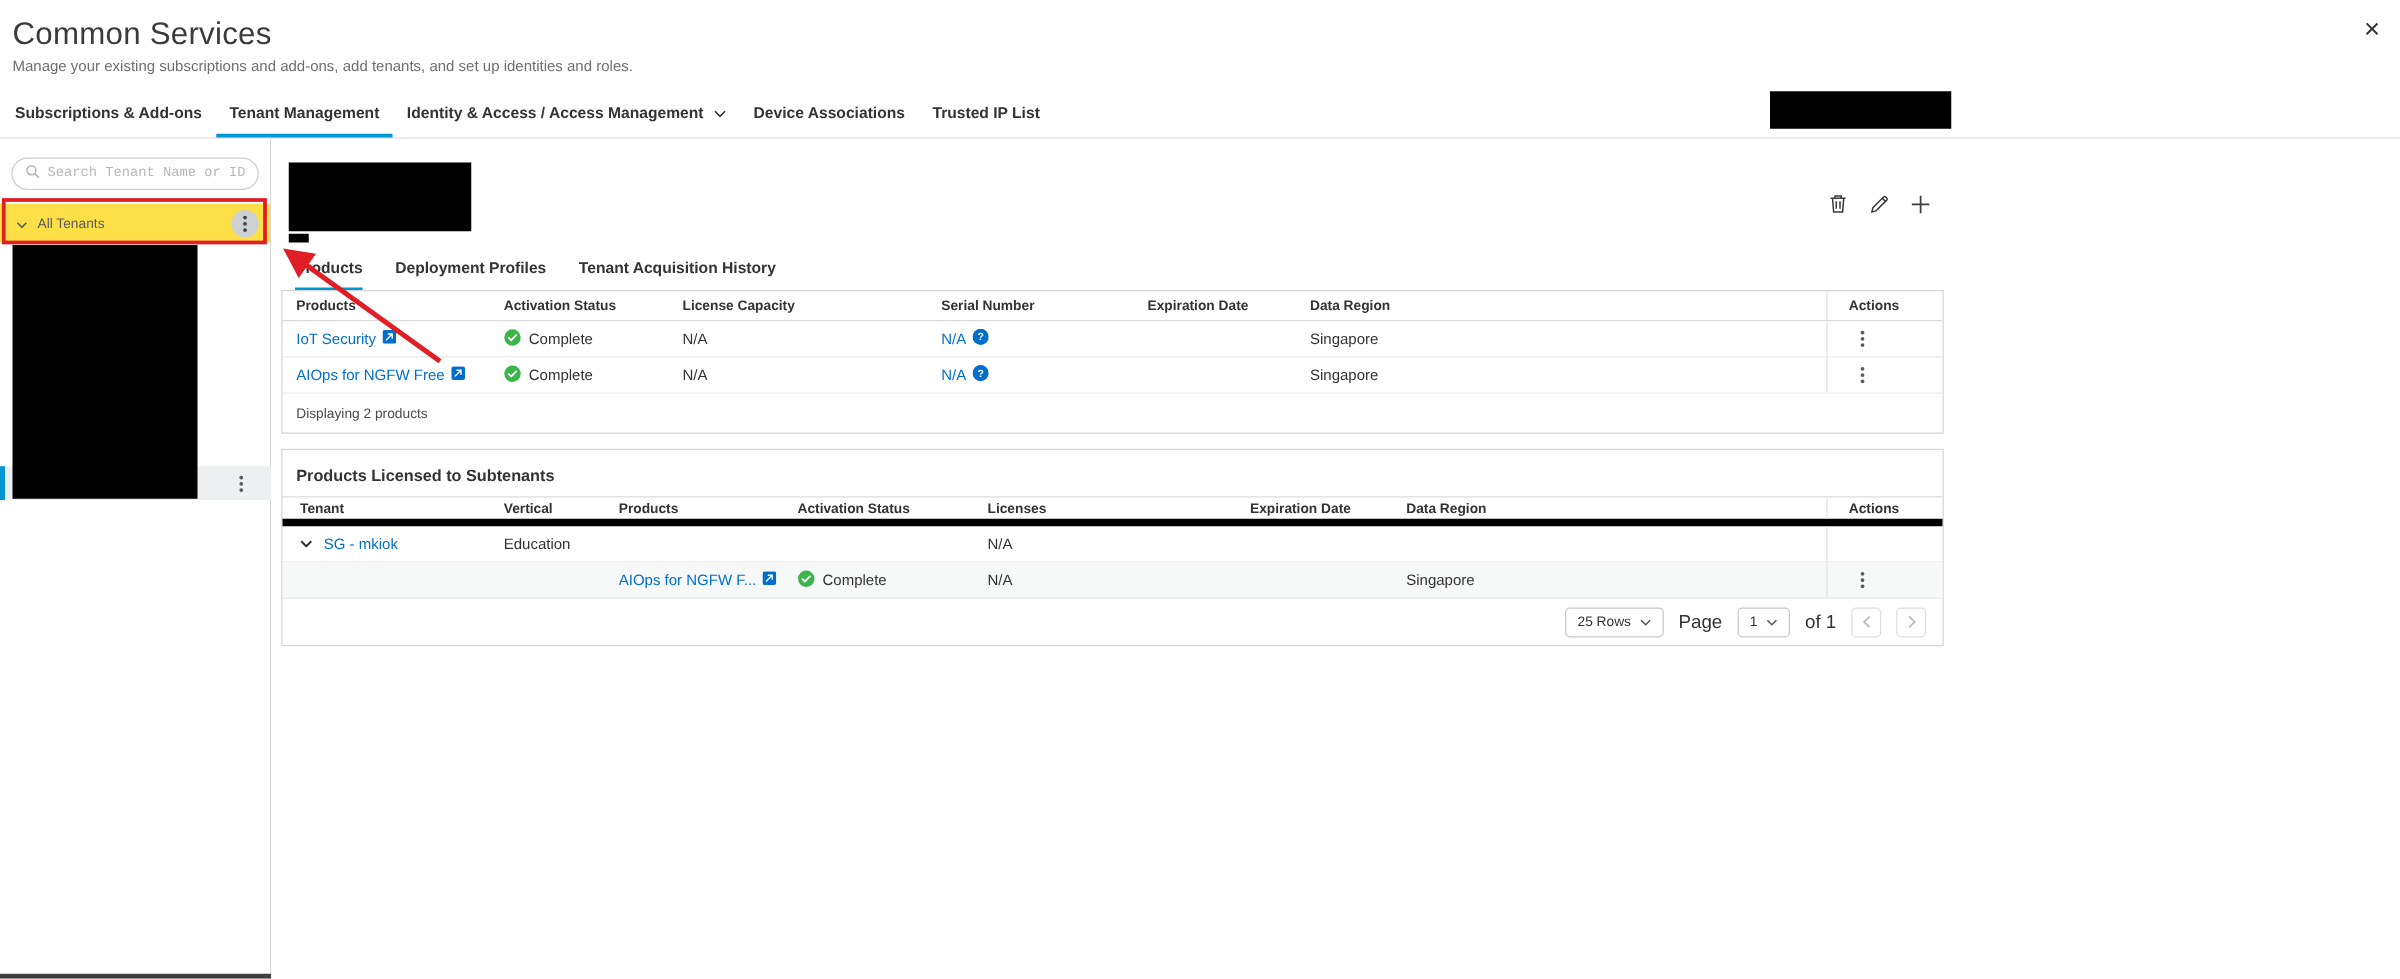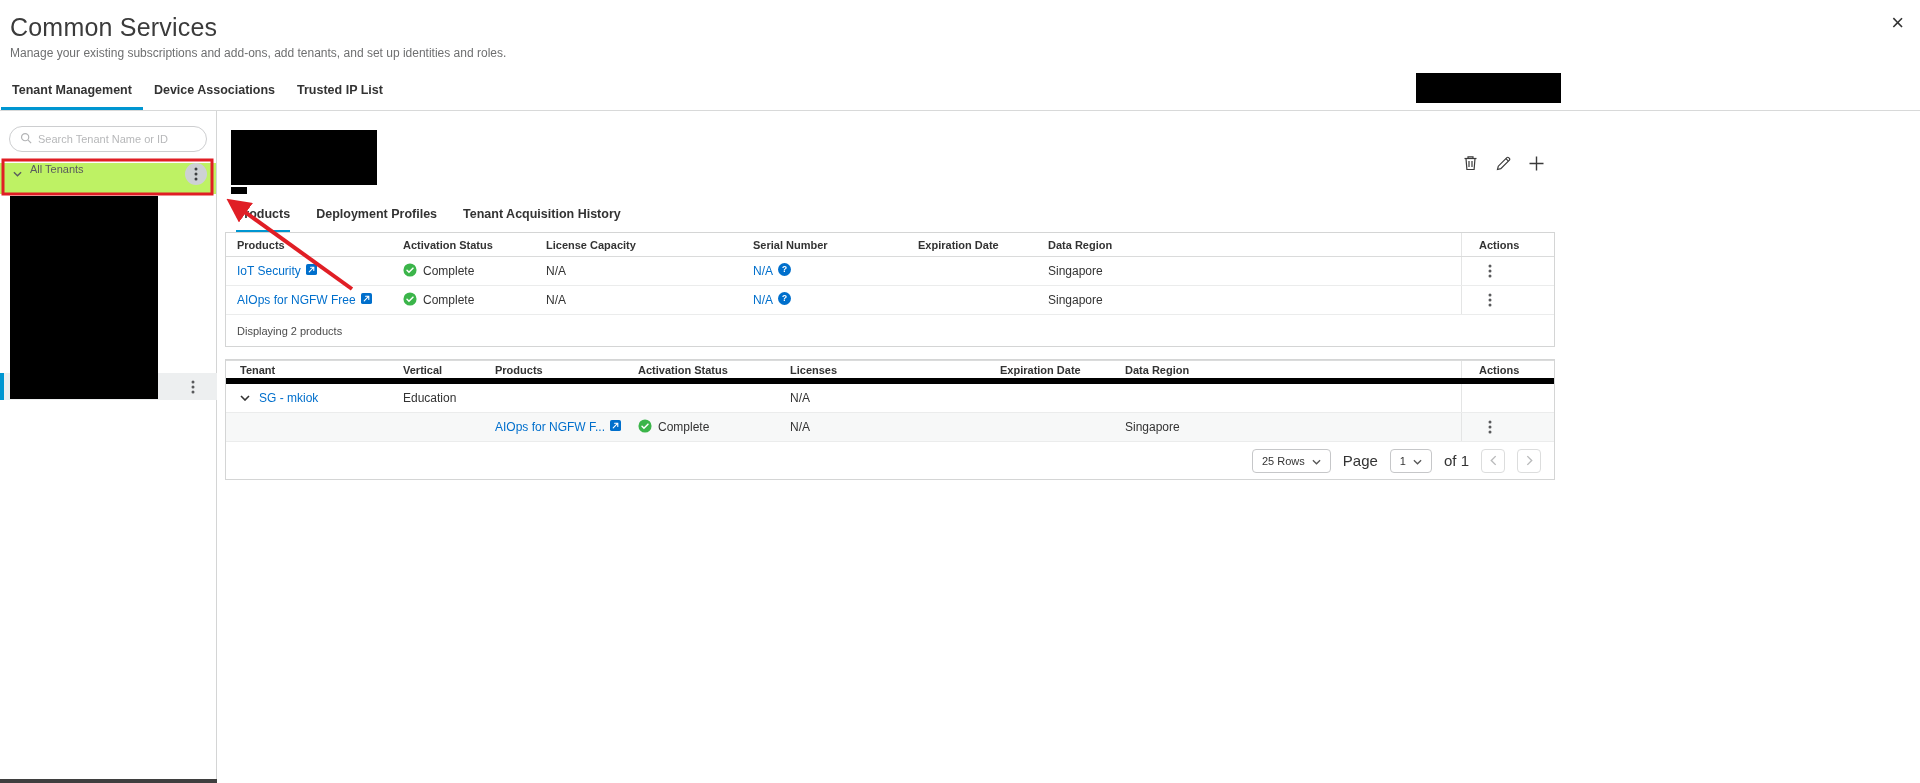--- a/index.html
+++ b/index.html
@@ -17,23 +17,23 @@
   .tabbar{position:relative;display:flex;height:41px;padding:0 1px;border-bottom:1px solid #d8d9d9}
   .nav-tab{display:flex;align-items:center;gap:8px;padding:3px 11px 0;font-size:12.5px;font-weight:600;color:#333;cursor:pointer;border-bottom:3px solid transparent}
   .nav-tab.active{border-bottom-color:#0096d1}
   .redacted{background:#000}
   .redacted-nav{position:absolute;left:1416px;top:73px;width:145px;height:30px}
 
   
   .body{display:flex;height:672px}
   .sidebar{position:relative;width:217px;flex:none;border-right:1px solid #d4d5d5;background:#fff}
   .search-box{display:flex;align-items:center;gap:6px;margin:15px 9px 11px;height:26px;padding:0 10px;border:1px solid #cdced0;border-radius:13px;background:#fff}
-  .search-box input{flex:1;min-width:0;border:0;outline:0;font-size:11px;font-family:Liberation Sans, sans-serif;color:#333;background:transparent}
+  .search-box input{flex:1;min-width:0;border:0;outline:0;font-size:11px;font-family:Liberation Mono, monospace;color:#333;background:transparent}
   .search-box input::placeholder{color:#b7b8ba}
-  .all-tenants-row{position:relative;display:flex;gap:8px;height:31px;padding:0 9px 0 13px;background:#bef264;cursor:pointer;color:#5a5c5e}
+  .all-tenants-row{position:relative;display:flex;align-items:center;gap:8px;height:31px;padding:0 9px 0 13px;background:#fde047;cursor:pointer;color:#5a5c5e}
   .all-tenants-label{font-size:11px;color:#595b5d}
   .kebab-circle{margin-left:auto;display:flex;align-items:center;justify-content:center;width:22px;height:22px;border-radius:50%;background:#cdd1d4;color:#3d3f41;cursor:pointer}
   .kebab{display:flex;align-items:center;justify-content:center;width:22px;height:22px;color:#595a5c;cursor:pointer}
   .redacted-tenants{position:absolute;left:10px;top:85px;width:148px;height:203px;z-index:2}
   .selected-tenant-row{position:absolute;left:0;top:262px;width:217px;height:27px;background:#edeff0;border-left:4px solid #0096d1;display:flex;align-items:center;justify-content:flex-end;padding-right:13px;cursor:pointer}
   .sidebar-scroll{position:absolute;left:0;bottom:0;width:217px;height:4px;background:#3f3f3f}
 
   
   .main{position:relative;flex:1;background:#fff}
   .tenant-head{position:relative;height:88px}
@@ -81,22 +81,31 @@
 
 <div class="page">
 
   <div class="page-header">
     <div class="page-title">Common Services</div>
     <div class="page-subtitle">Manage your existing subscriptions and add-ons, add tenants, and set up identities and roles.</div>
     <span class="close-btn">×</span>
   </div>
 
   <div class="tabbar">
+    <div class="nav-tab">
+      <span>Subscriptions &amp; Add-ons</span>
+    </div>
     <div class="nav-tab active">
       <span>Tenant Management</span>
+    </div>
+    <div class="nav-tab">
+      <span>Identity &amp; Access / Access Management</span>
+      <span><svg width="10" height="6" viewBox="0 0 10 6" fill="none" stroke="#333" stroke-width="1.4">
+            <path d="M1 1l4 4 4-4"></path>
+          </svg></span>
     </div>
     <div class="nav-tab">
       <span>Device Associations</span>
     </div>
     <div class="nav-tab">
       <span>Trusted IP List</span>
     </div>
   </div>
   <div class="redacted redacted-nav"></div>
 
@@ -254,20 +263,21 @@
                   <circle cx="2" cy="12" r="1.5"></circle>
                 </svg>
               </span>
             </div>
         </div>
 
         <div class="pt-footer">Displaying 2 products</div>
       </div>
 
       <div class="panel sub-panel">
+        <div class="sub-title">Products Licensed to Subtenants</div>
 
         <div class="st-header">
           <div class="cell st-first">Tenant</div>
           <div class="cell">Vertical</div>
           <div class="cell">Products</div>
           <div class="cell">Activation Status</div>
           <div class="cell">Licenses</div>
           <div class="cell">Expiration Date</div>
           <div class="cell">Data Region</div>
           <div class="cell actions-cell">Actions</div>

